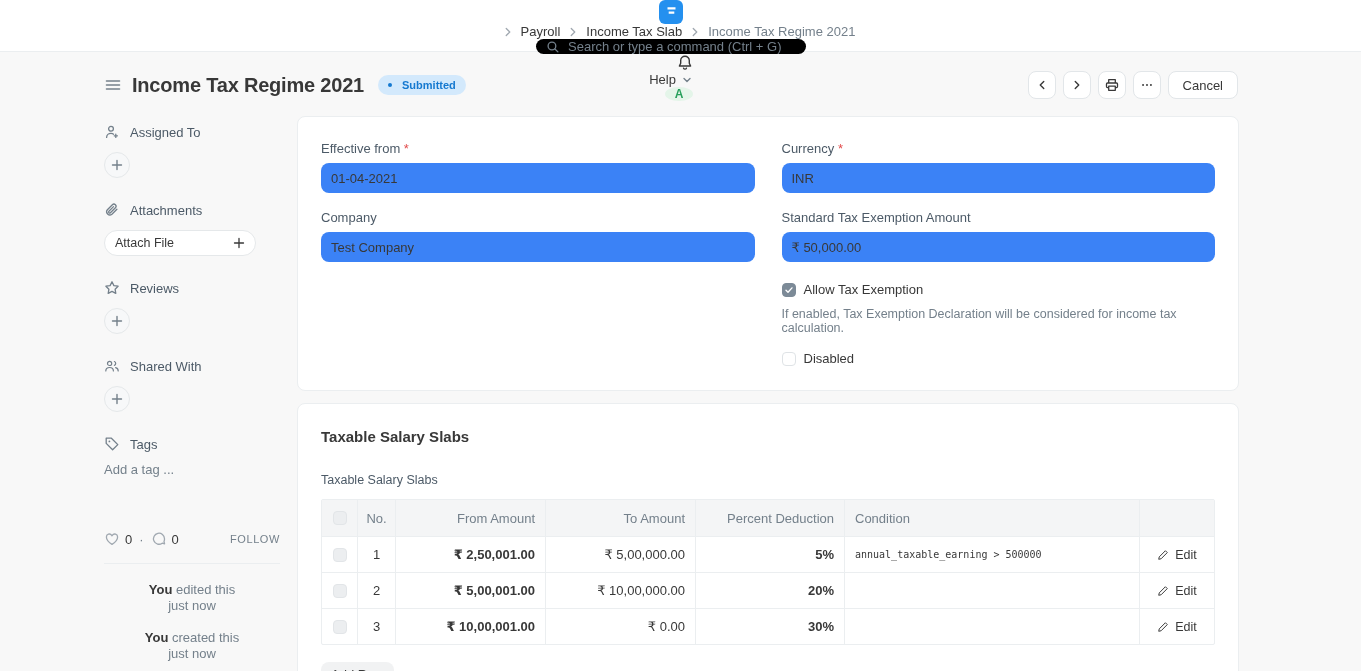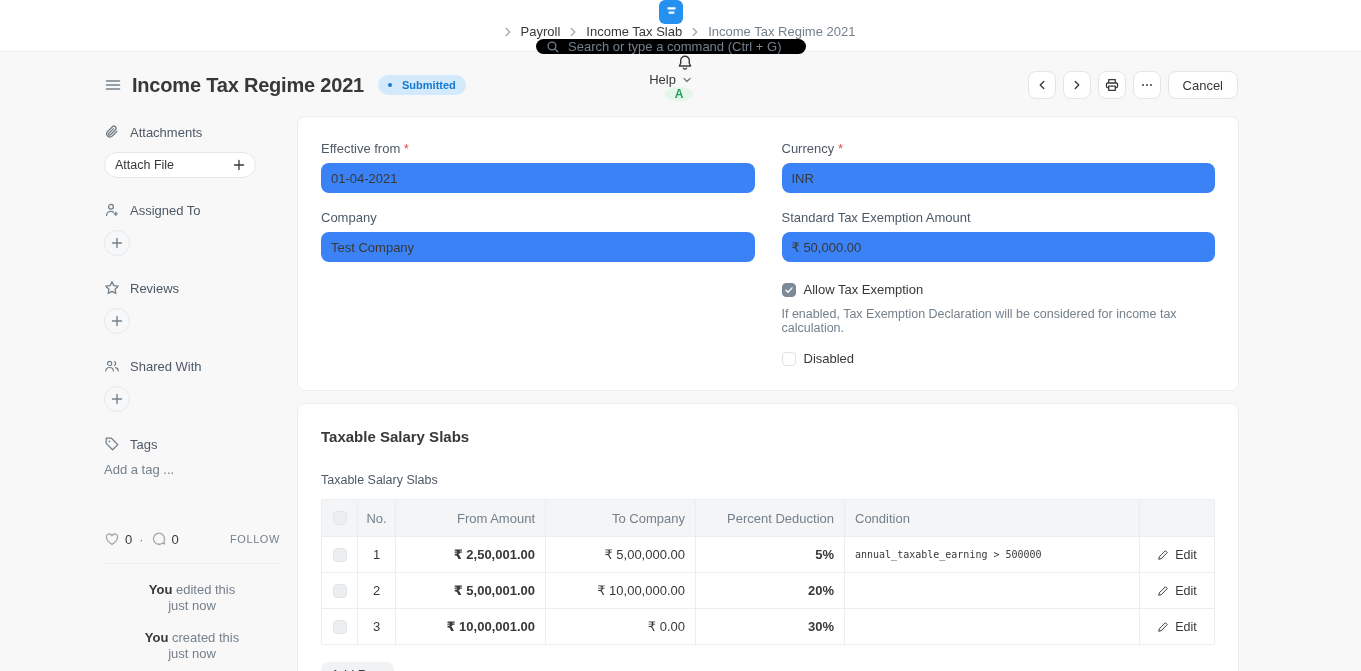--- a/index.html
+++ b/index.html
@@ -231,46 +231,46 @@
     <button class="btn-default">Cancel</button>
   </div>
 </div>
 
 <div class="layout">
 
   <div class="sidebar">
 
     <div class="side-section">
       <div class="side-head">
+        <svg width="16" height="16" viewBox="0 0 16 16" fill="none" stroke="#74808b" stroke-width="1.3" stroke-linecap="round">
+            <circle cx="7" cy="4.8" r="2.4"></circle>
+            <path d="M2.6 13.4c0-2.4 2-4 4.4-4 1 0 1.9.3 2.6.8M11.8 10.2v3.2M10.2 11.8h3.2"></path>
+          </svg>
+        <span>Assigned To</span>
+      </div>
+      <div class="round-plus">
+        <svg width="12" height="12" viewBox="0 0 12 12" fill="none" stroke="#74808b" stroke-width="1.4" stroke-linecap="round">
+            <path d="M6 1.5v9M1.5 6h9"></path>
+          </svg>
+      </div>
+    </div>
+
+    <div class="side-section">
+      <div class="side-head">
         <svg width="16" height="16" viewBox="0 0 16 16" fill="none" stroke="#74808b" stroke-width="1.3" stroke-linecap="round" stroke-linejoin="round">
             <path d="M12.9 7.2l-5 5a3.2 3.2 0 0 1-4.5-4.5l5-5a2.1 2.1 0 0 1 3 3l-5 5a1 1 0 0 1-1.5-1.5l4.6-4.6"></path>
           </svg>
         <span>Attachments</span>
       </div>
       <button class="attach-btn">
         <span>Attach File</span>
         <svg width="12" height="12" viewBox="0 0 12 12" fill="none" stroke="#383838" stroke-width="1.3" stroke-linecap="round">
             <path d="M6 1.5v9M1.5 6h9"></path>
           </svg>
       </button>
-    </div>
-
-    <div class="side-section">
-      <div class="side-head">
-        <svg width="16" height="16" viewBox="0 0 16 16" fill="none" stroke="#74808b" stroke-width="1.3" stroke-linecap="round">
-            <circle cx="7" cy="4.8" r="2.4"></circle>
-            <path d="M2.6 13.4c0-2.4 2-4 4.4-4 1 0 1.9.3 2.6.8M11.8 10.2v3.2M10.2 11.8h3.2"></path>
-          </svg>
-        <span>Assigned To</span>
-      </div>
-      <div class="round-plus">
-        <svg width="12" height="12" viewBox="0 0 12 12" fill="none" stroke="#74808b" stroke-width="1.4" stroke-linecap="round">
-            <path d="M6 1.5v9M1.5 6h9"></path>
-          </svg>
-      </div>
     </div>
 
     <div class="side-section">
       <div class="side-head">
         <svg width="16" height="16" viewBox="0 0 16 16" fill="none" stroke="#74808b" stroke-width="1.3" stroke-linejoin="round">
             <path d="M8 1.8l1.9 3.8 4.2.6-3 3 .7 4.2L8 11.4l-3.8 2 .7-4.2-3-3 4.2-.6z"></path>
           </svg>
         <span>Reviews</span>
       </div>
       <div class="round-plus">
@@ -373,21 +373,21 @@
       <div class="section-title">Taxable Salary Slabs</div>
       <div class="table-label">Taxable Salary Slabs</div>
 
       <div class="grid-table">
         <div class="trow head">
           <div class="tcell center">
               <span class="row-check"></span>
             </div>
           <div class="tcell center">No.</div>
           <div class="tcell right">From Amount</div>
-          <div class="tcell right">To Company</div>
+          <div class="tcell right">To Amount</div>
           <div class="tcell right">Percent Deduction</div>
           <div class="tcell">Condition</div>
           <div class="tcell"></div>
         </div>
 
         <div class="trow">
           <div class="tcell center">
               <span class="row-check"></span>
             </div>
           <div class="tcell center">1</div>

